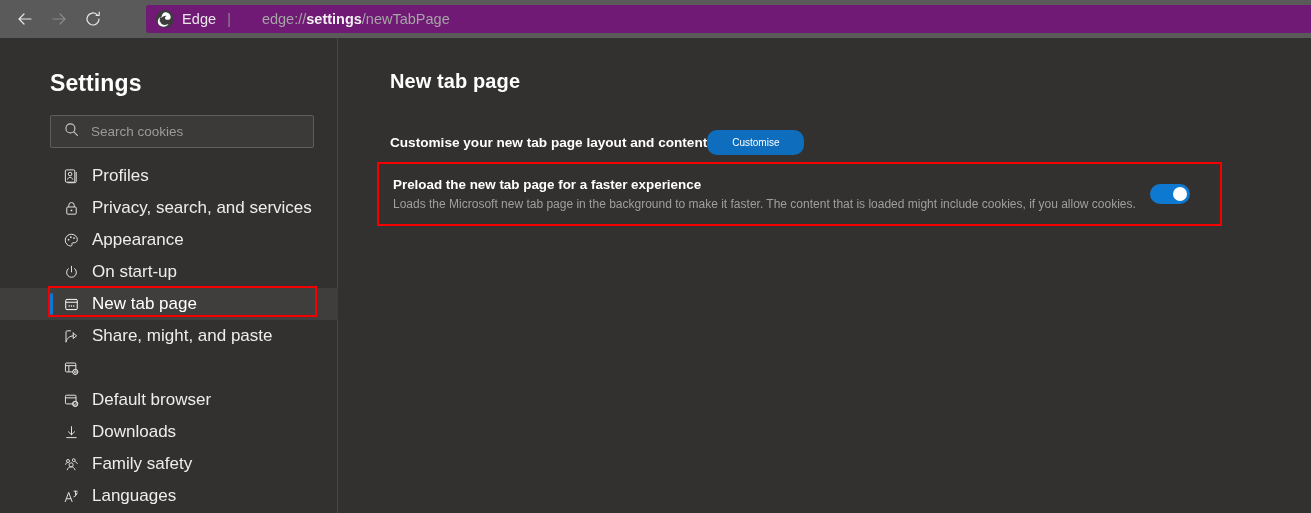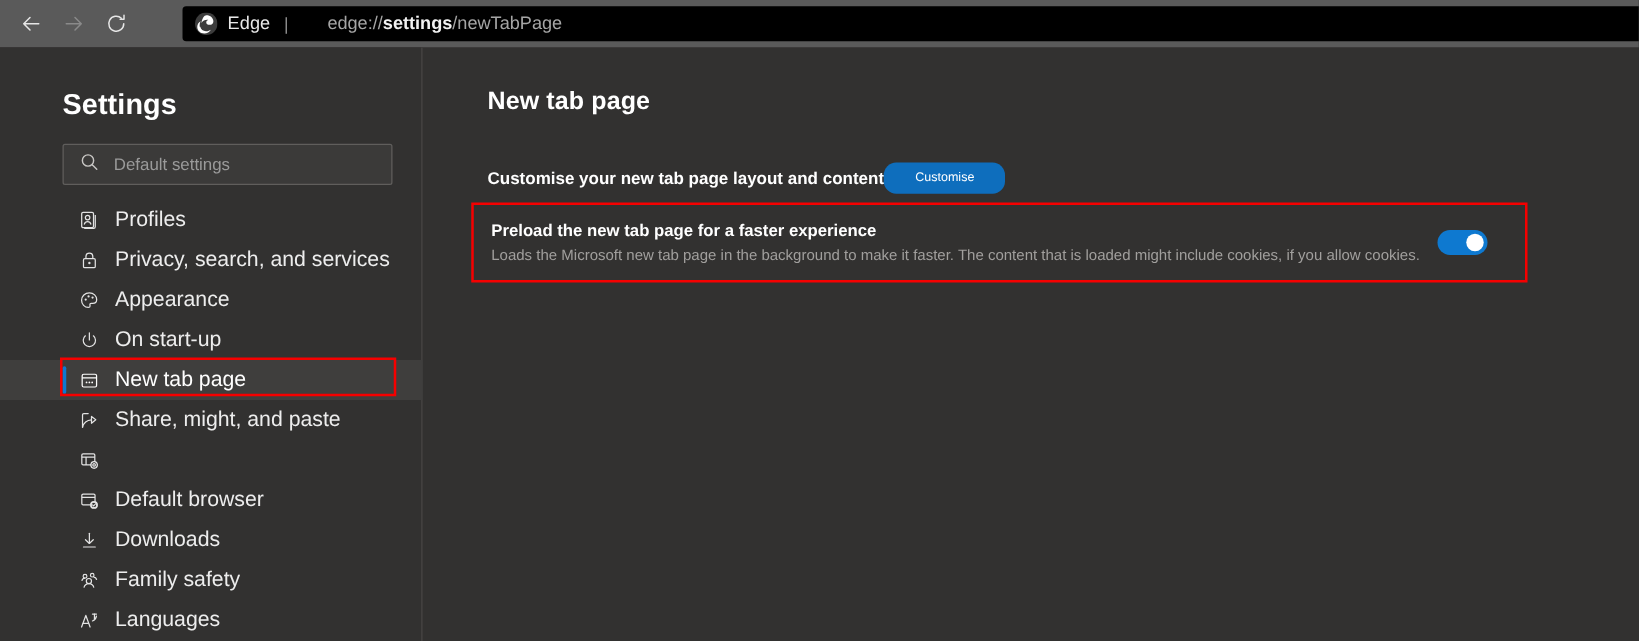--- a/index.html
+++ b/index.html
@@ -32,21 +32,21 @@
   }
   .nav-btn:first-child { margin-left: 8px; }
   .nav-btn svg { display: block; }
 
   .address-bar {
     position: absolute;
     left: 146px;
     top: 5px;
     right: 0;
     height: 28px;
-    background: #000000;
+    background: #701a75;
     border-radius: 3px 0 0 3px;
     display: flex;
     align-items: center;
     padding-left: 10px;
     cursor: text;
   }
   .edge-logo {
     width: 18px; height: 18px;
     border-radius: 50%;
     flex: 0 0 auto;
@@ -311,21 +311,21 @@
 
     <div class="settings-title">Settings</div>
 
     <div class="search-box">
       <span class="search-icon">
         <svg width="15" height="15" viewBox="0 0 15 15" fill="none" stroke="#c8c6c4" stroke-width="1.15" stroke-linecap="round">
           <circle cx="6.4" cy="6.4" r="4.5"></circle>
           <path d="M9.8 9.8L13.4 13.4"></path>
         </svg>
       </span>
-      <span class="search-placeholder">Default settings</span>
+      <span class="search-placeholder">Search cookies</span>
     </div>
 
     <div class="nav-list">
 
       <div class="nav-item">
         <span class="nav-icon">
           <svg width="17" height="17" viewBox="0 0 18 18" fill="none" stroke="#e3e3e3" stroke-width="1.05">
             <rect x="2.5" y="2" width="10" height="13" rx="1.2"></rect>
             <circle cx="7.5" cy="6.4" r="1.9"></circle>
             <path d="M4.6 12.3c.5-1.6 1.6-2.4 2.9-2.4s2.4.8 2.9 2.4"></path>

